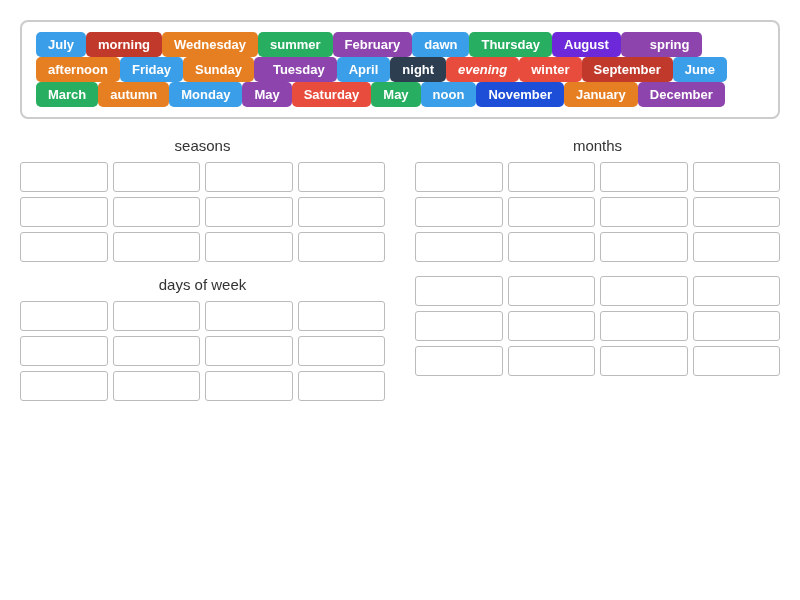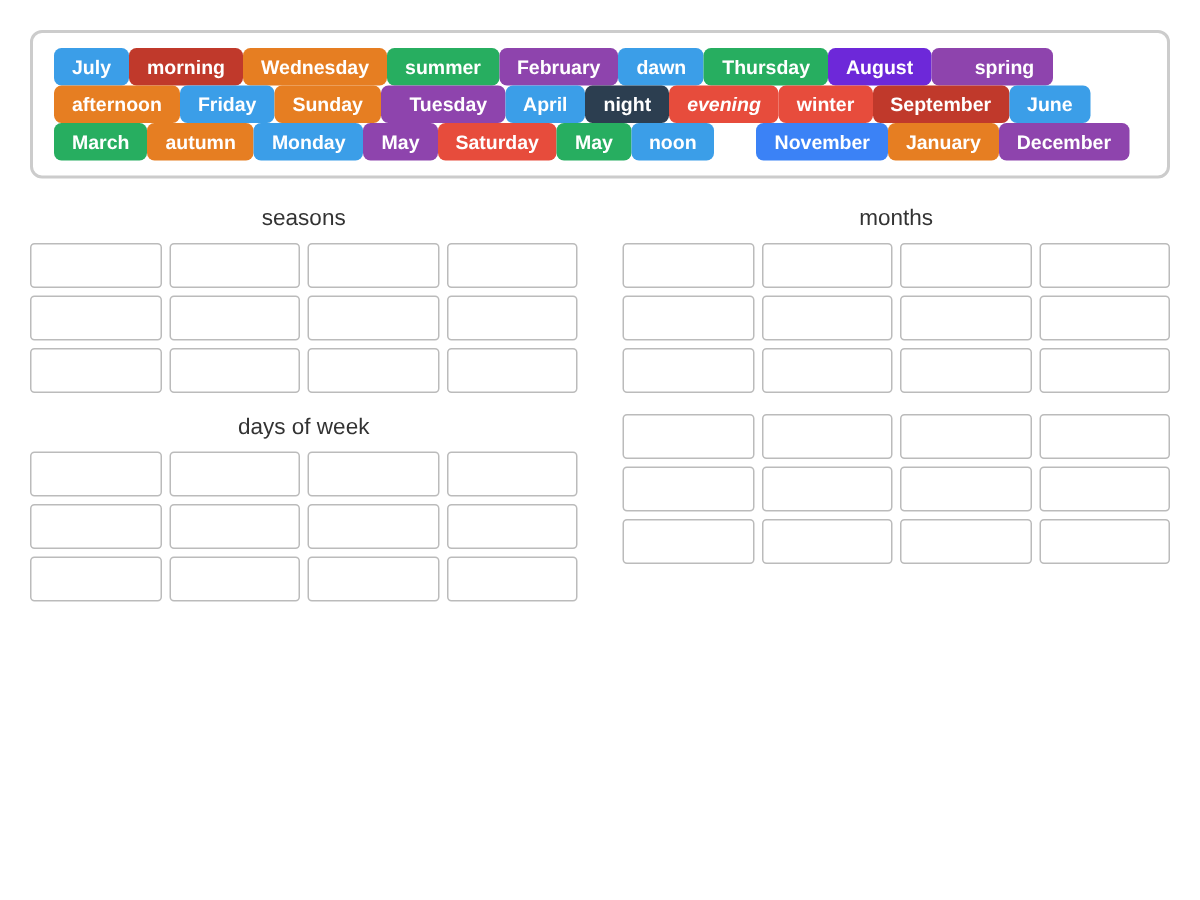--- a/index.html
+++ b/index.html
@@ -90,21 +90,21 @@
     <span class="word-chip" style="background-color: rgb(231, 76, 60);">winter</span>
     <span class="word-chip" style="background-color: rgb(192, 57, 43);">September</span>
     <span class="word-chip" style="background-color: rgb(59, 158, 232);">June</span>
     <span class="word-chip" style="background-color: rgb(39, 174, 96);">March</span>
     <span class="word-chip" style="background-color: rgb(230, 126, 34);">autumn</span>
     <span class="word-chip" style="background-color: rgb(59, 158, 232);">Monday</span>
     <span class="word-chip" style="background-color: rgb(142, 68, 173);">May</span>
     <span class="word-chip" style="background-color: rgb(231, 76, 60);">Saturday</span>
     <span class="word-chip" style="background-color: rgb(39, 174, 96);">May</span>
     <span class="word-chip" style="background-color: rgb(59, 158, 232);">noon</span>
-    <span class="word-chip" style="background-color: #3b82f6; margin-left: 28px;">November</span>
+    <span class="word-chip" style="background-color: #1d4ed8;">November</span>
     <span class="word-chip" style="background-color: rgb(230, 126, 34);">January</span>
     <span class="word-chip" style="background-color: rgb(142, 68, 173);">December</span>
   </div>
 
 <div class="categories-area">
   <div class="category-block">
     <div class="category-title">seasons</div>
     <div class="drop-grid">
     <div class="drop-cell"></div>
         <div class="drop-cell"></div>

